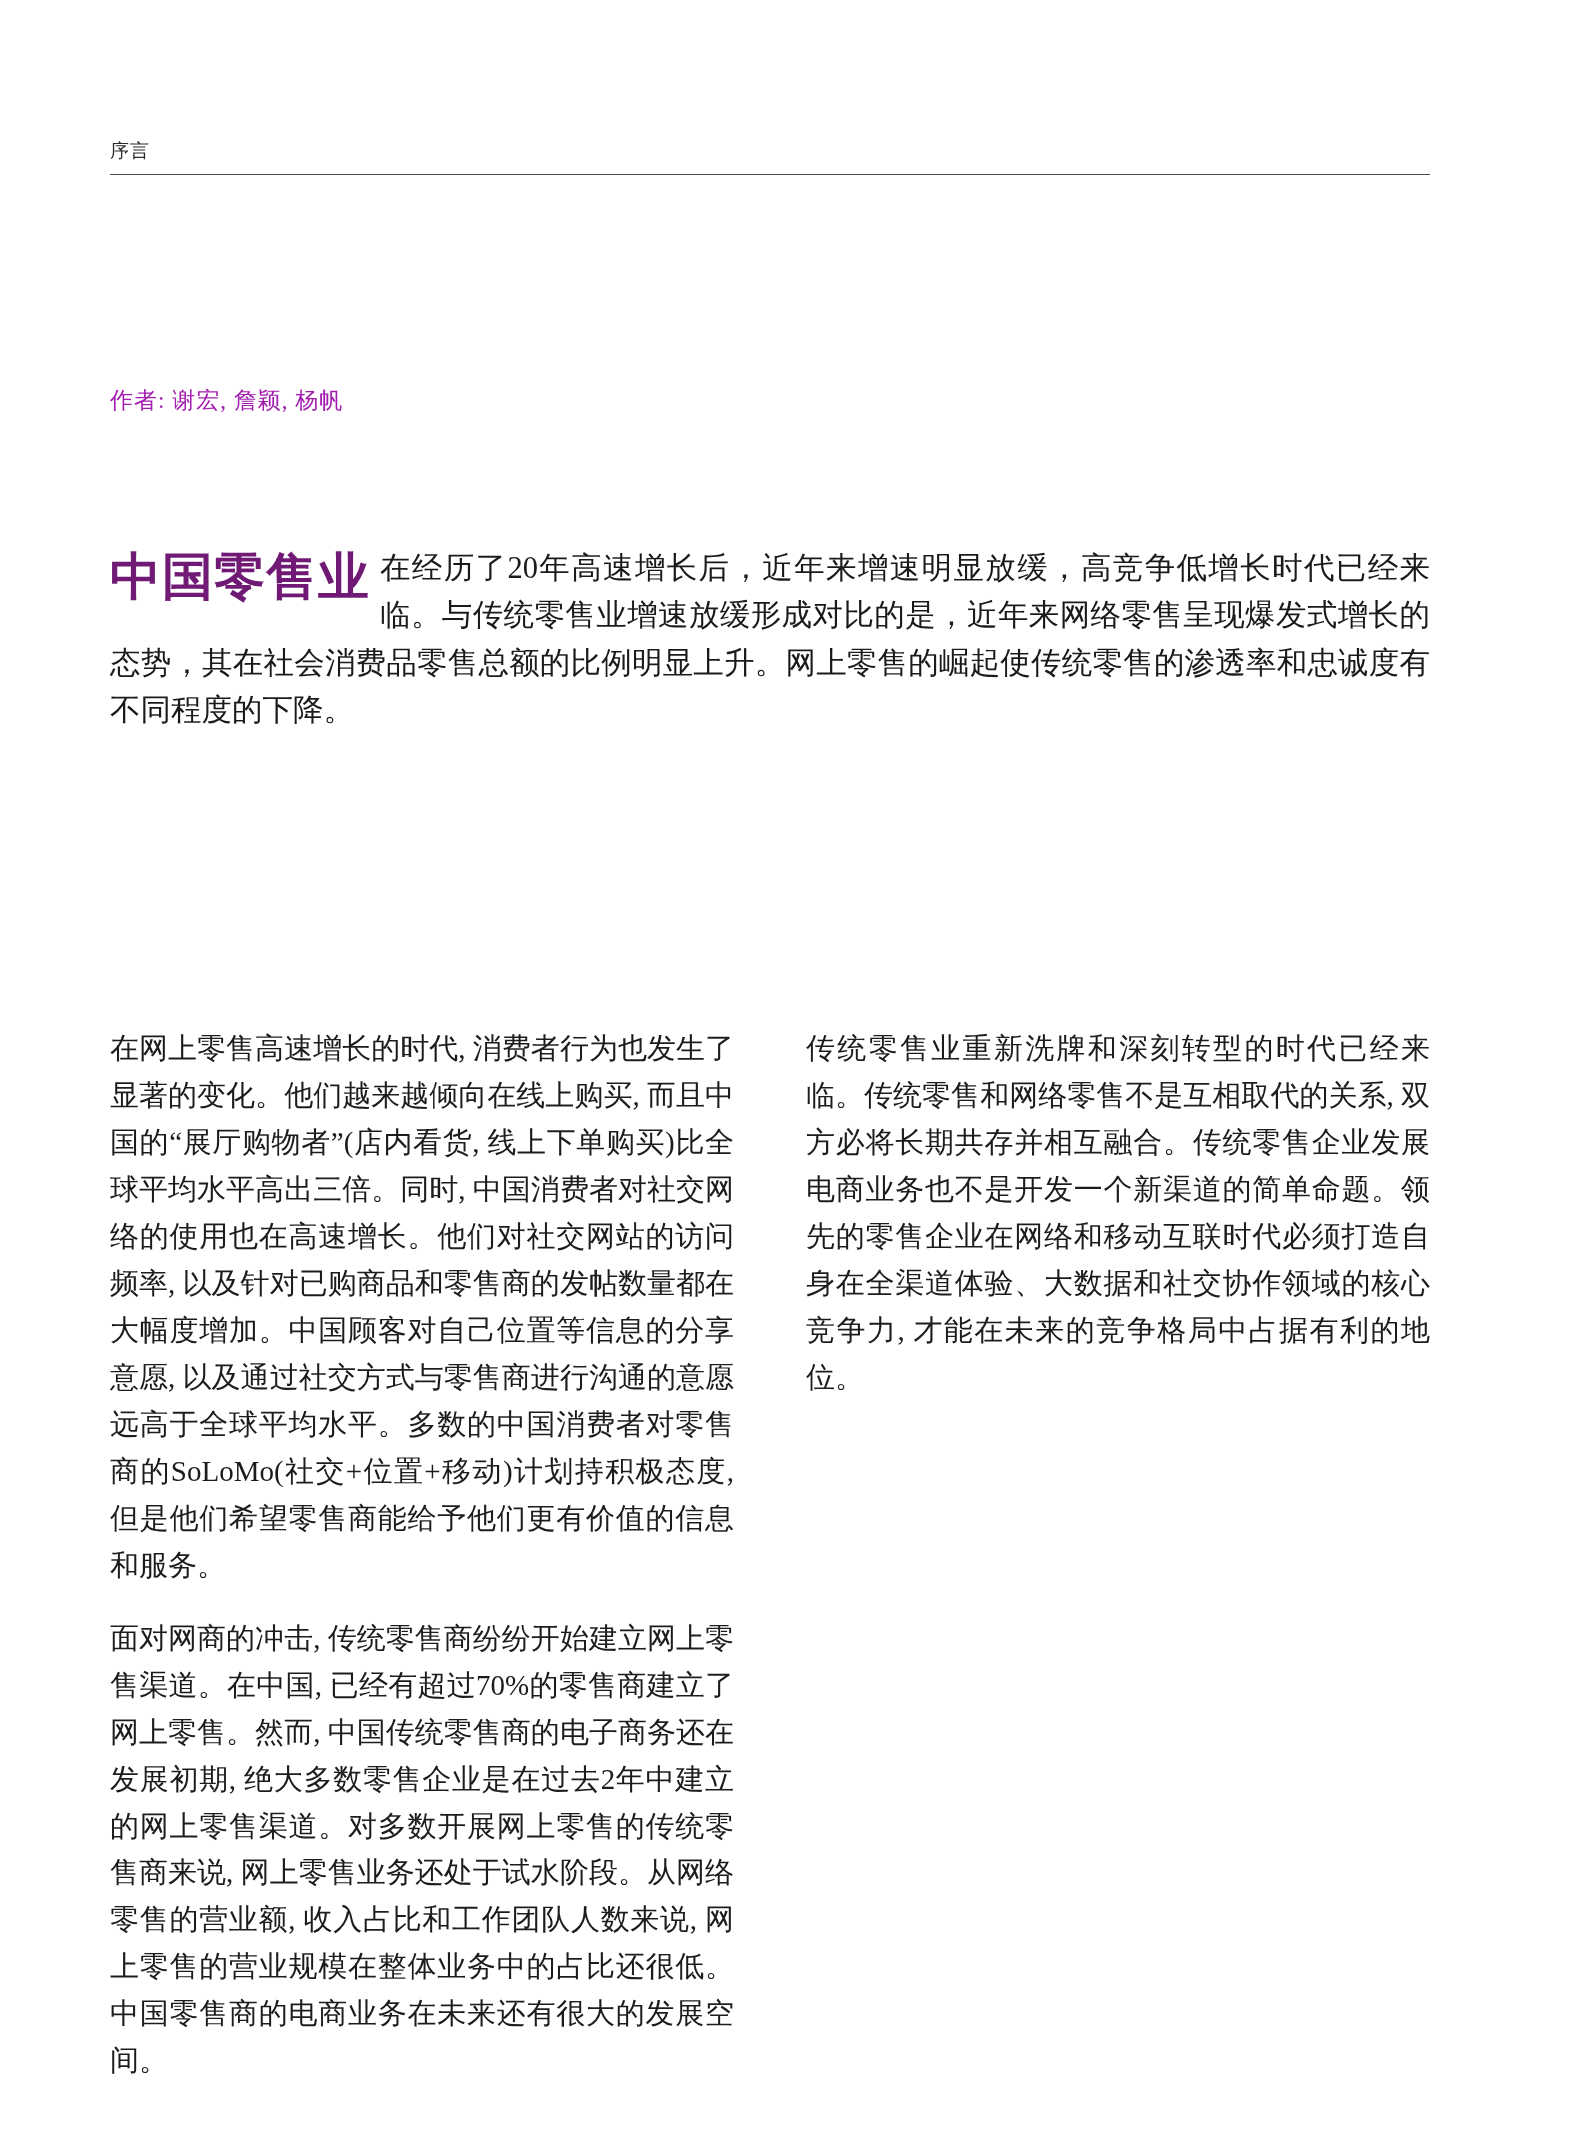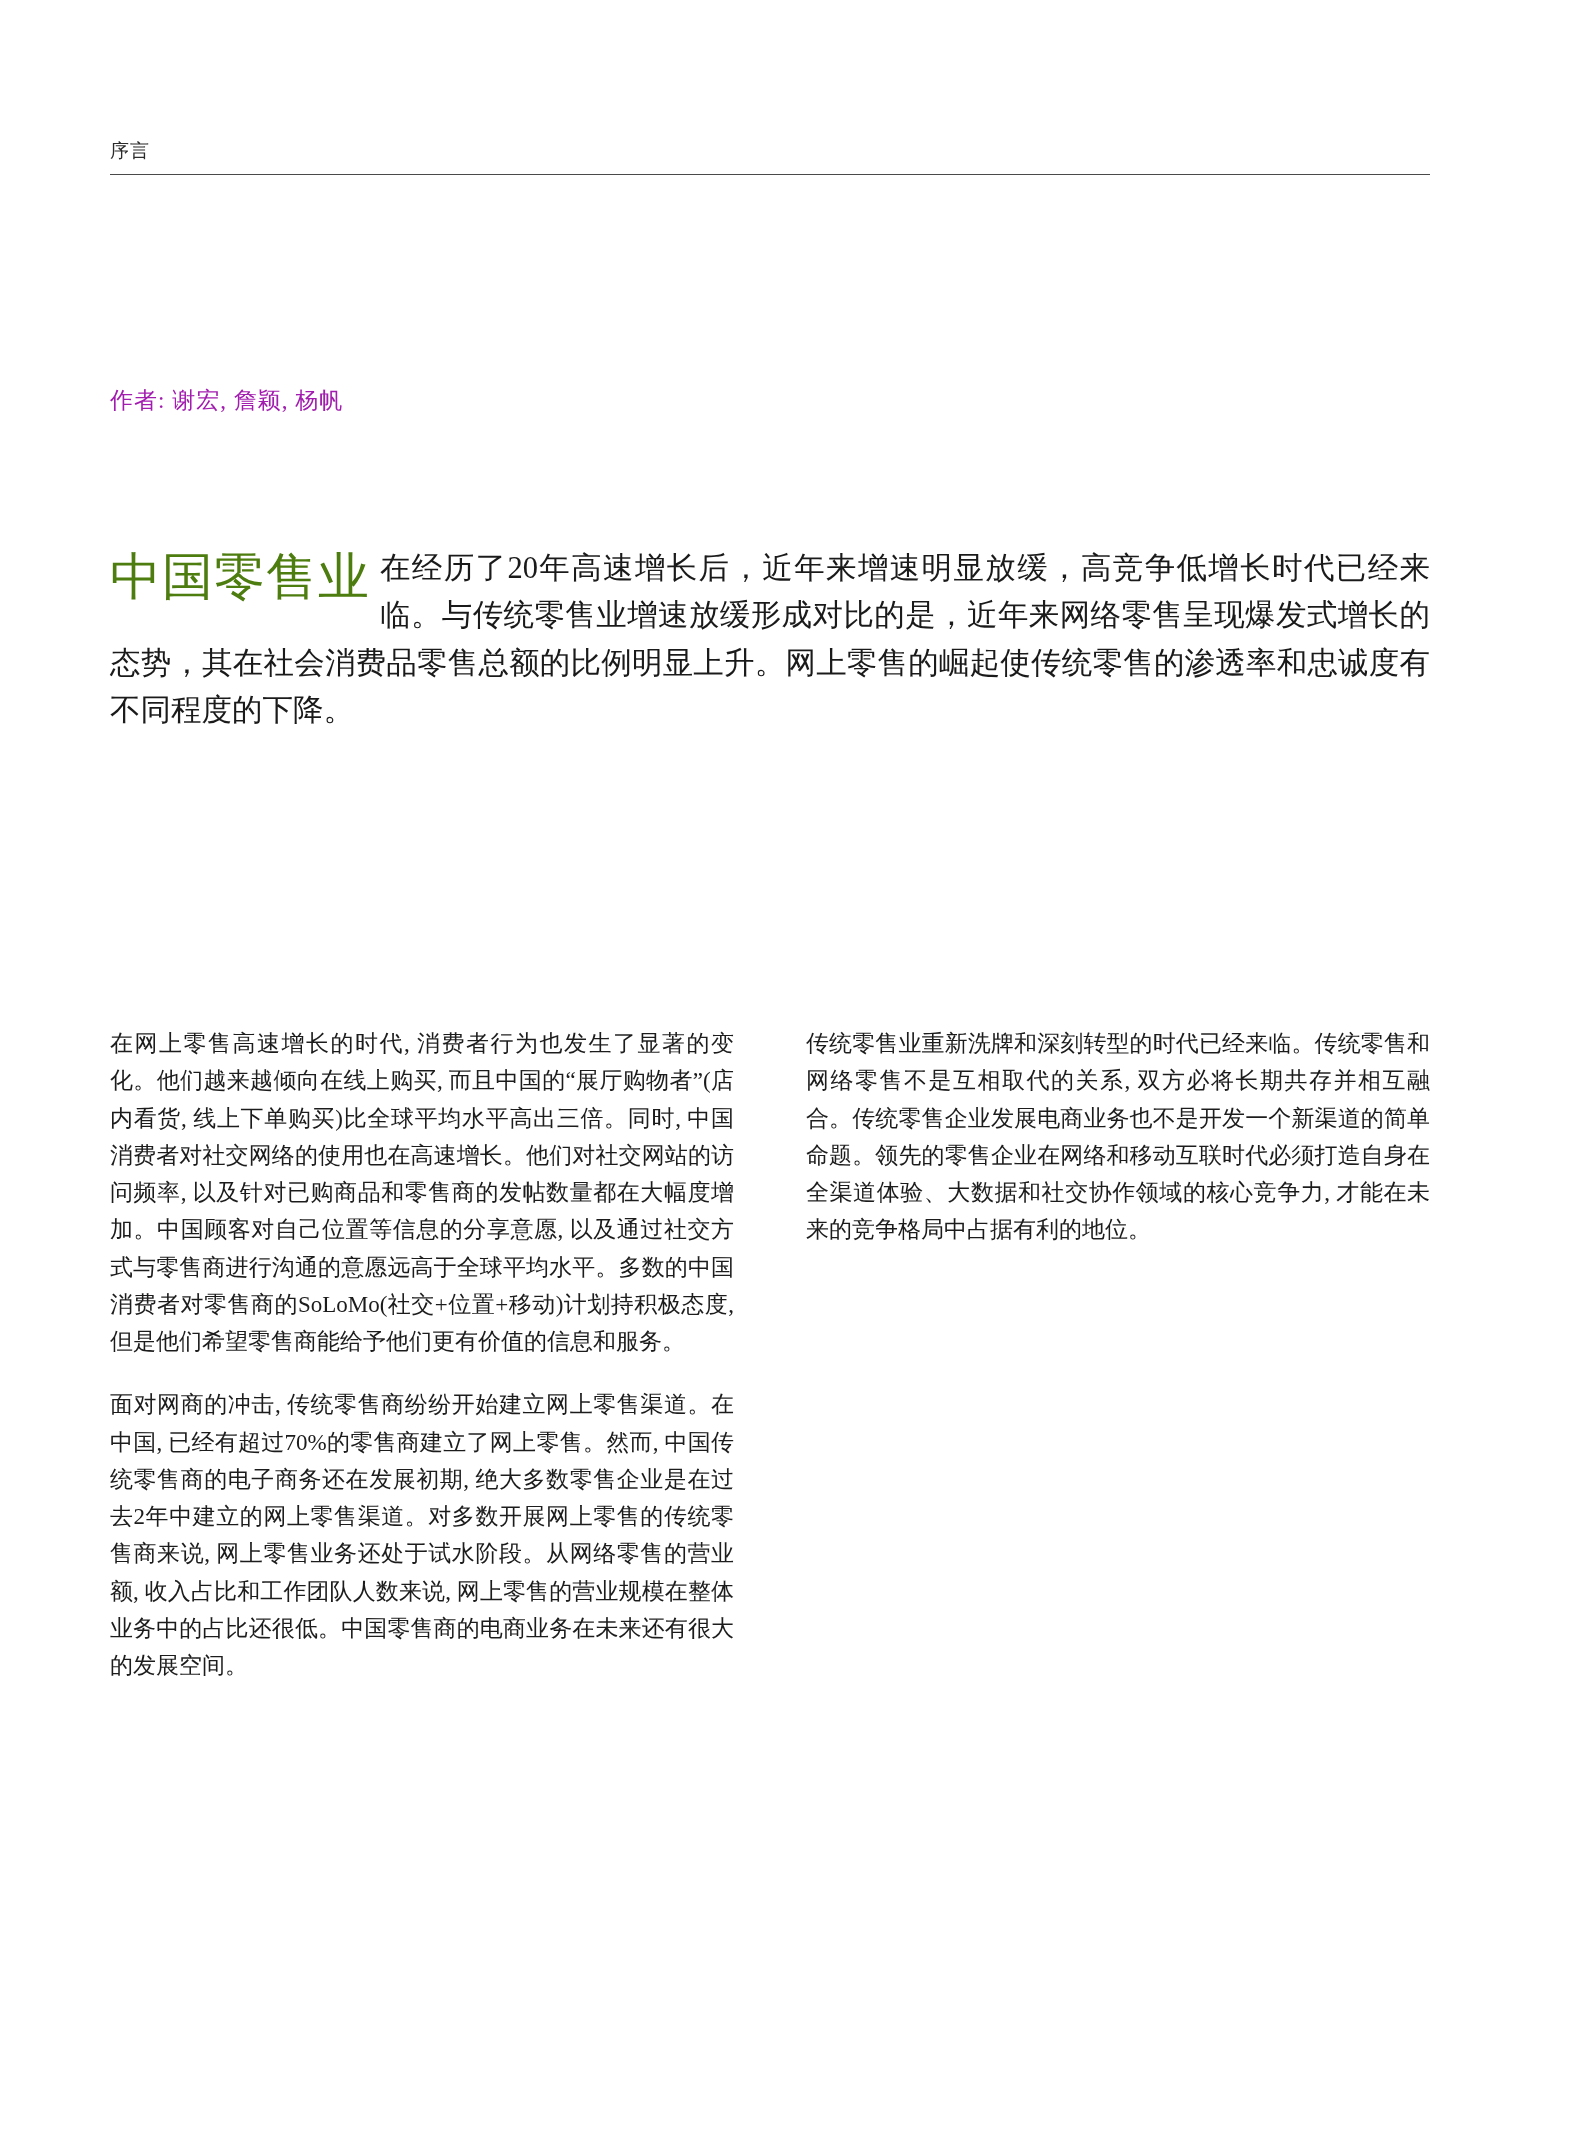--- a/index.html
+++ b/index.html
@@ -61,42 +61,42 @@
     font-size: 30.5px;
     line-height: 1.55;
     color: #1a1a1a;
     text-align: justify;
     text-justify: inter-ideograph;
   }
   .lede .brand {
     float: left;
     font-size: 51px;
     line-height: 1.0;
-    font-weight: 400;
-    color: #4d7c0f;
+    font-weight: 700;
+    color: #701a75;
     letter-spacing: 1px;
     margin: 6px 10px 0 0;
     font-family: "Liberation Sans", "DejaVu Sans", sans-serif;
   }
 
   
   .body-cols {
     position: absolute;
     left: 110px;
     top: 1025px;
     width: 1320px;
     display: flex;
     gap: 72px;
   }
   .col {
     width: 624px;
   }
   .col p {
     margin: 0 0 26px 0;
-    font-size: 23px;
+    font-size: 29px;
     line-height: 1.62;
     text-align: justify;
     text-justify: inter-ideograph;
     color: #1c1c1c;
   }
   .col p:last-child { margin-bottom: 0; font-family: Liberation Serif, serif; }
 </style>
 </head>
 <body>
 

